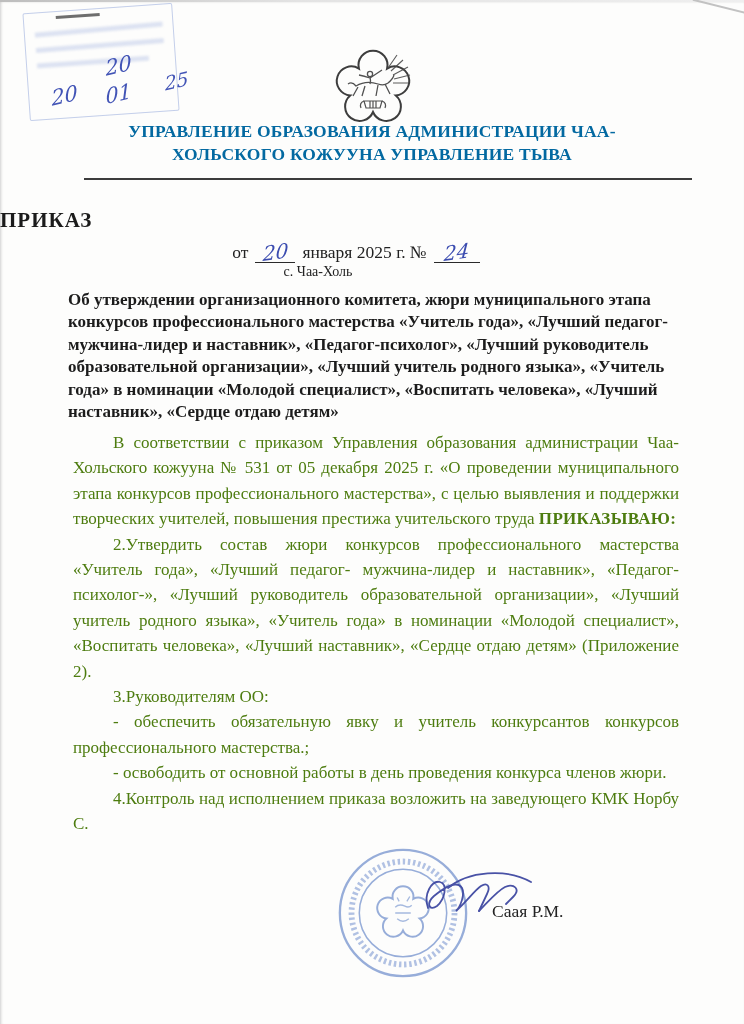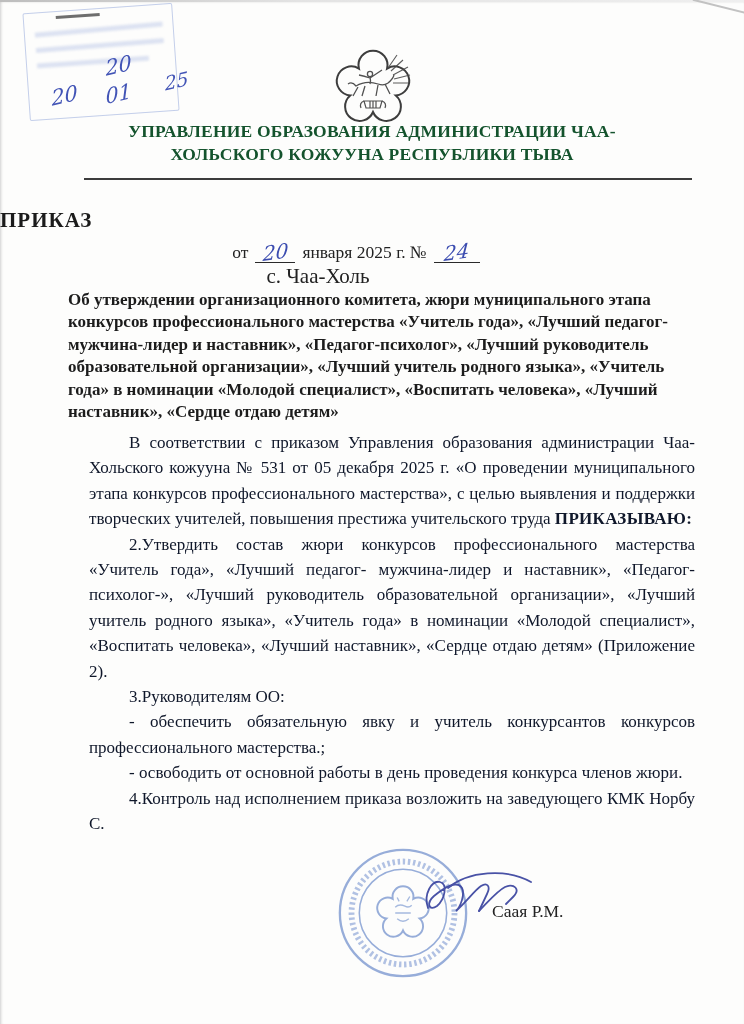--- a/index.html
+++ b/index.html
@@ -29,43 +29,43 @@
   }
   .hand.h-left{left:22px;top:74px;}
   .hand.h-day{left:78px;top:48px;}
   .hand.h-month{left:76px;top:76px;}
   .hand.h-right{left:136px;top:68px;font-size:19px;}
   
   .emblem{position:absolute;left:330px;top:48px;}
   
   .org-header{
     position:absolute;left:60px;top:120px;width:624px;text-align:center;
-    font-weight:bold;font-size:17.5px;line-height:23px;color:#14532d;letter-spacing:.2px;
+    font-weight:bold;font-size:17.5px;line-height:23px;color:#0369a1;letter-spacing:.2px;
   }
   .rule{position:absolute;left:84px;top:178px;width:608px;height:0;border-top:2px solid #3c3c3c;}
   
   .order-title{position:absolute;left:0;top:208px;width:744px;text-align:left;font-weight:bold;font-size:21px;letter-spacing:1px;color:#1b1b1b;}
   .date-line{
     position:absolute;left:0;top:238px;width:712px;display:flex;justify-content:center;
     align-items:flex-end;gap:7px;font-size:17.5px;color:#222;
   }
   .blank{display:inline-block;border-bottom:1.4px solid #2a2a2a;text-align:center;position:relative;}
   .blank .hand-num{
     font-family:"DejaVu Serif",serif;font-style:italic;color:#3b4cb0;
     font-size:20px;display:inline-block;transform:rotate(-8deg) skewX(-12deg);position:relative;top:2px;
   }
   .blank.day{width:40px;}
   .blank.num{width:46px;}
-  .place-line{position:absolute;left:0;top:264px;width:636px;text-align:center;font-size:21px;color:#222;}
+  .place-line{position:absolute;left:0;top:264px;width:636px;text-align:center;font-size:14px;color:#222;}
   .subject{
     position:absolute;left:68px;top:289px;width:610px;
     font-weight:bold;font-size:17px;line-height:22.4px;color:#1c1c1c;
   }
   
-  .body-text{position:absolute;left:89px;top:430px;width:606px;font-size:17px;line-height:25.4px;color:#0f172a;}
+  .body-text{position:absolute;left:73px;top:430px;width:606px;font-size:17px;line-height:25.4px;color:#4d7c0f;}
   .body-text p{margin:0;text-indent:40px;text-align:justify;}
   .body-text .caps{font-weight:bold;letter-spacing:.3px;}
   
   .sig-position{position:absolute;left:140px;top:901px;font-size:17.5px;color:#232323;word-spacing:4px;}
   .sig-name{position:absolute;left:492px;top:901px;font-size:17.5px;color:#232323;}
   .signature-svg{position:absolute;left:418px;top:862px;pointer-events:none;}
   .round-stamp{position:absolute;left:335px;top:845px;opacity:.8;pointer-events:none;}
 </style>
 </head>
 <body>
@@ -100,21 +100,21 @@
       <circle cx="40" cy="26" r="2.6"></circle>
     </g>
     <g fill="none" stroke="#3f3f3f" stroke-width="1.2" opacity=".9">
       <path d="M34,53 L52,53 L50,60 L36,60 Z M40,53 L40,60 M43,53 L43,60 M46,53 L46,60"></path>
       <path d="M34,53 Q29,55 31,60 M52,53 Q57,55 55,60"></path>
     </g>
   </svg>
 
   <div class="org-header">
     <div>УПРАВЛЕНИЕ ОБРАЗОВАНИЯ АДМИНИСТРАЦИИ ЧАА-</div>
-    <div>ХОЛЬСКОГО КОЖУУНА  РЕСПУБЛИКИ ТЫВА</div>
+    <div>ХОЛЬСКОГО КОЖУУНА  УПРАВЛЕНИЕ ТЫВА</div>
   </div>
   <div class="rule"></div>
 
   <div class="order-title">ПРИКАЗ</div>
 
   <div class="date-line">
     <span>от</span>
     <span class="blank day"><span class="hand-num">20</span></span>
     <span>января 2025 г. №</span>
     <span class="blank num"><span class="hand-num">24</span></span>

